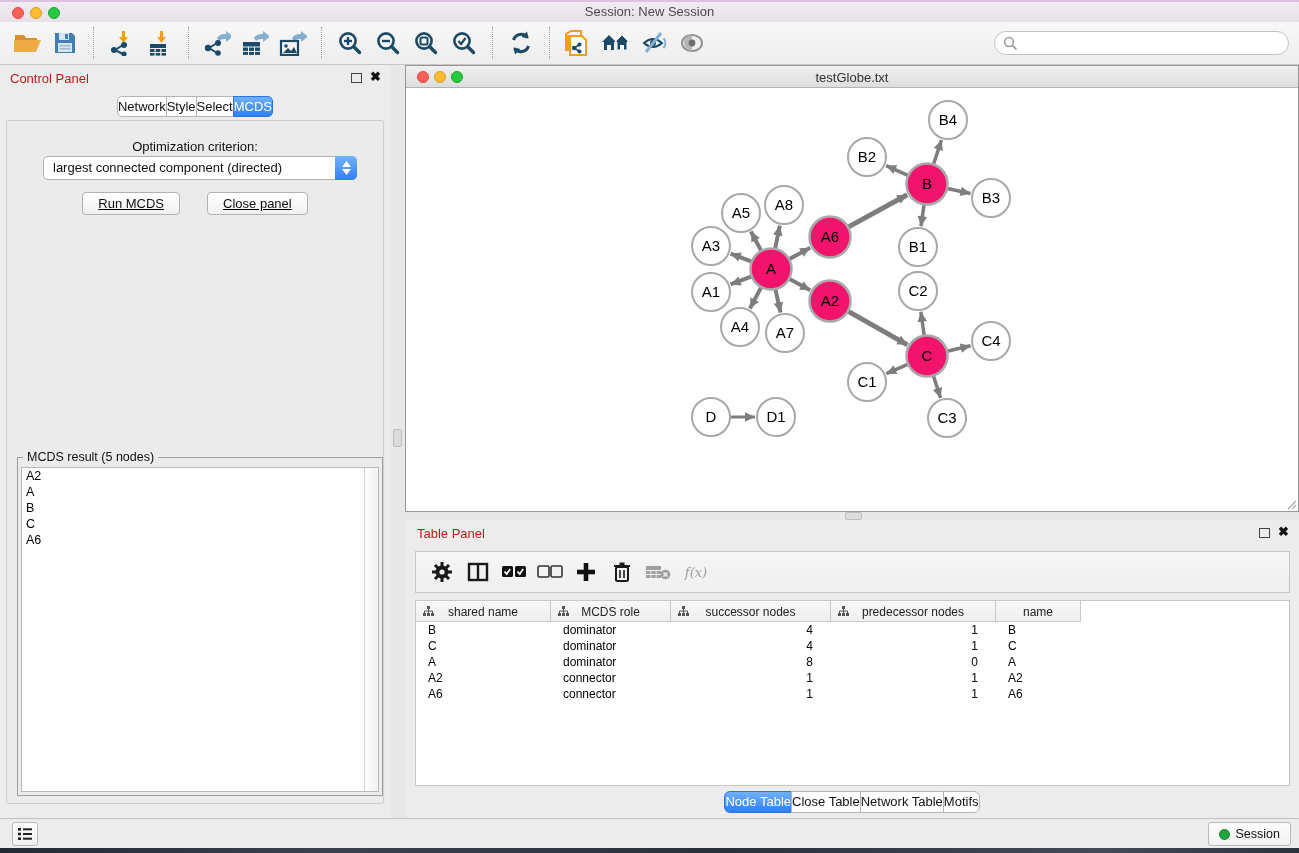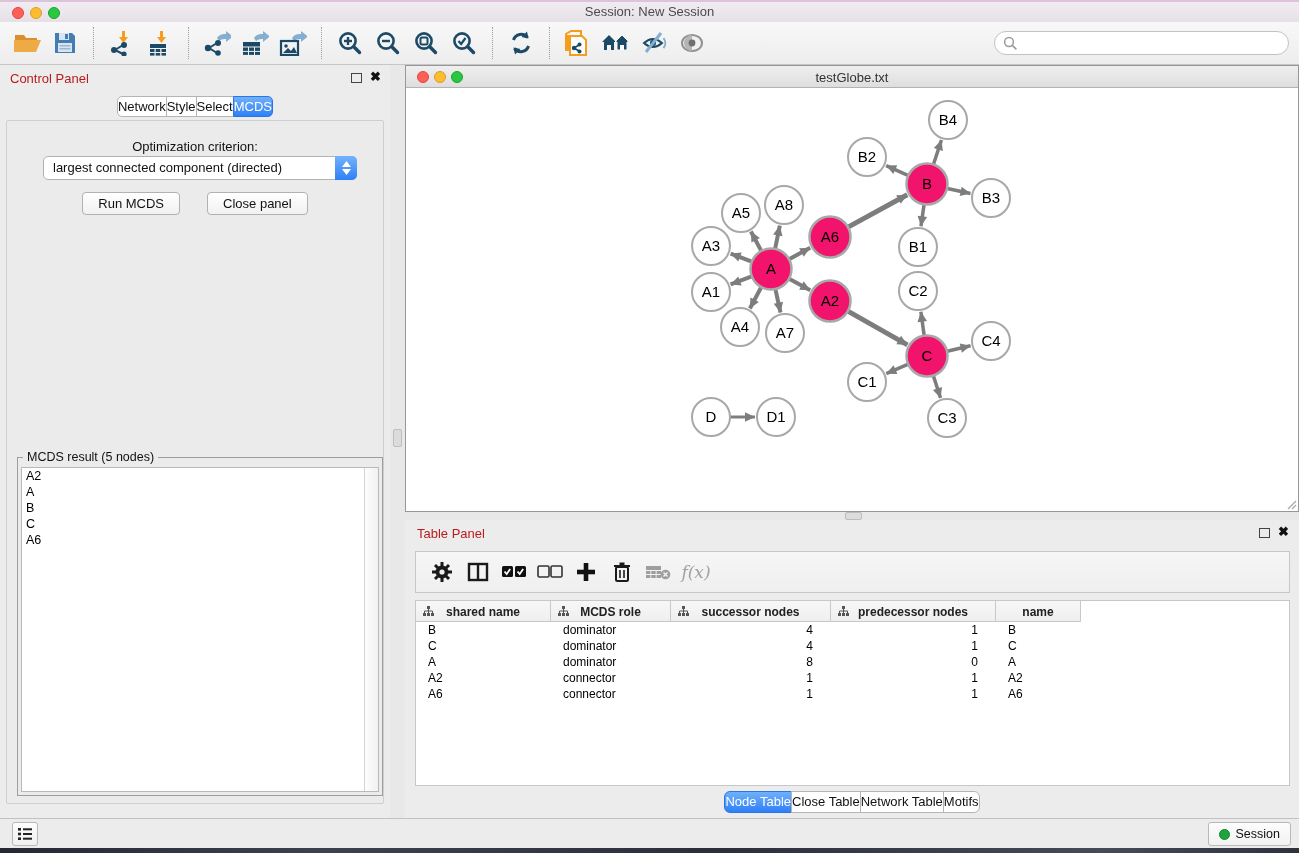--- a/index.html
+++ b/index.html
@@ -40,21 +40,21 @@
   .cp-content { position:absolute; left:6px; right:6px; top:55px; bottom:14px; background:#ebebeb;
     border:1px solid #cfcfcf; border-radius:2px;padding-left:40px; }
   .opt-label { position:absolute; left:0; right:0; top:18px; text-align:center; font-size:13px; color:#111; }
   .dropdown { position:absolute; left:36px; top:35px; width:314px; height:24px; background:#fff;
     border:1px solid #b2b2b2; border-radius:5px; font-size:13px; color:#111; line-height:22px; padding-left:9px; }
   .dropdown .cap { position:absolute; right:-1px; top:-1px; bottom:-1px; width:22px;
     background:linear-gradient(#74b2fb,#2e80f7); border-radius:0 5px 5px 0; display:flex; flex-direction:column;
     align-items:center; justify-content:center; gap:2px; }
   .btn { background:linear-gradient(#ffffff,#f1f1f1); border:1px solid #b2b2b2; border-radius:4px;
     font-size:13px; color:#111; height:23px; padding:0 15px; }
-  .cp-buttons { position:absolute; left:0; right:0; top:71px; display:flex; justify-content:center; gap:27px; }
+  .cp-buttons { position:absolute; left:0; right:0; top:71px; display:flex; justify-content:center; gap:27px;text-decoration:underline; }
   .groupbox { position:absolute; left:10px; top:336px; width:366px; height:339px; border:1px solid #9e9e9e; }
   .groupbox .legend { position:absolute; top:-8px; left:5px; background:#ebebeb; padding:0 4px; font-size:12.5px; color:#111; }
   .mcds-list { position:absolute; left:3px; right:3px; top:9px; bottom:3px; background:#fff; border:1px solid #b9b9b9; }
   .mcds-scroll { position:absolute; right:0; top:0; bottom:0; width:14px; border-left:1px solid #d4d4d4;
     background:linear-gradient(90deg,#fdfdfd,#f1f1f1); }
   .list-item { font-size:12.5px; line-height:16px; padding-left:4px; color:#000; }
 
   
   .v-handle { position:absolute; left:393px; top:429px; width:9px; height:18px; background:#dcdcdc; border:1px solid #bdbdbd; border-radius:2px; }
   .h-handle { position:absolute; left:845px; top:512px; width:17px; height:8px; background:#dcdcdc; border:1px solid #bdbdbd; border-radius:2px; }
@@ -65,25 +65,25 @@
   .nw-titlebar { position:relative; height:22px; background:linear-gradient(#efefef,#dedede); border-bottom:1px solid #b3b3b3; }
   .nw-titlebar .title { position:absolute; left:0; right:0; top:4px; text-align:center; font-size:13px; color:#333; }
   .nw-canvas { position:relative; width:892px; height:423px; background:#fff; }
   .resize-corner { position:absolute; right:1px; bottom:1px; }
 
   
   .table-panel { position:absolute; left:405px; top:520px; width:894px; height:298px; background:#ececec; }
   .tp-toolbar { position:absolute; left:10px; right:9px; top:31px; height:42px; background:linear-gradient(#f6f6f6,#efefef);
     border:1px solid #c7c7c7; display:flex; align-items:center; padding-left:8px; }
   .tp-btn { width:36px; height:36px; display:flex; align-items:center; justify-content:center; }
-  .fx-label { font-family:"DejaVu Serif", serif; font-style:italic; font-size:17px; color:#a0a0a0; margin-left:4px; }
+  .fx-label { font-family:"DejaVu Serif", serif; font-style:italic; font-size:13px; color:#a0a0a0; margin-left:4px; }
   .tbl { position:absolute; left:10px; right:9px; top:80px; bottom:32px; background:#fff; border:1px solid #c7c7c7; overflow:hidden; }
   .tbl-head { display:flex; height:21px; background:linear-gradient(#f7f7f7,#efefef); border-bottom:1px solid #c7c7c7; }
   .th { position:relative; height:21px; border-right:1px solid #c9c9c9; font-size:12px; color:#222;
-    display:flex; align-items:center; justify-content:center;font-weight:bold; }
+    display:flex; align-items:center; justify-content:center; }
   .th .col-icon { position:absolute; left:7px; top:5px; }
   .tr { display:flex; height:16px; }
   .td { font-size:12px; color:#000; line-height:16px; white-space:nowrap; overflow:hidden; }
   .td.left { padding-left:12px; text-align:left; }
   .td.right { padding-right:18px; text-align:right; }
   .tbl-tabs { position:absolute; left:0; right:0; bottom:5px; display:flex; justify-content:center; }
   .tbl-tabs .seg-tab { height:22px; line-height:20px; }
   .tbl-tabs .seg-tab:first-child { border-radius:6px 0 0 6px; }
   .tbl-tabs .seg-tab:last-child { border-radius:0 6px 6px 0; }
 

